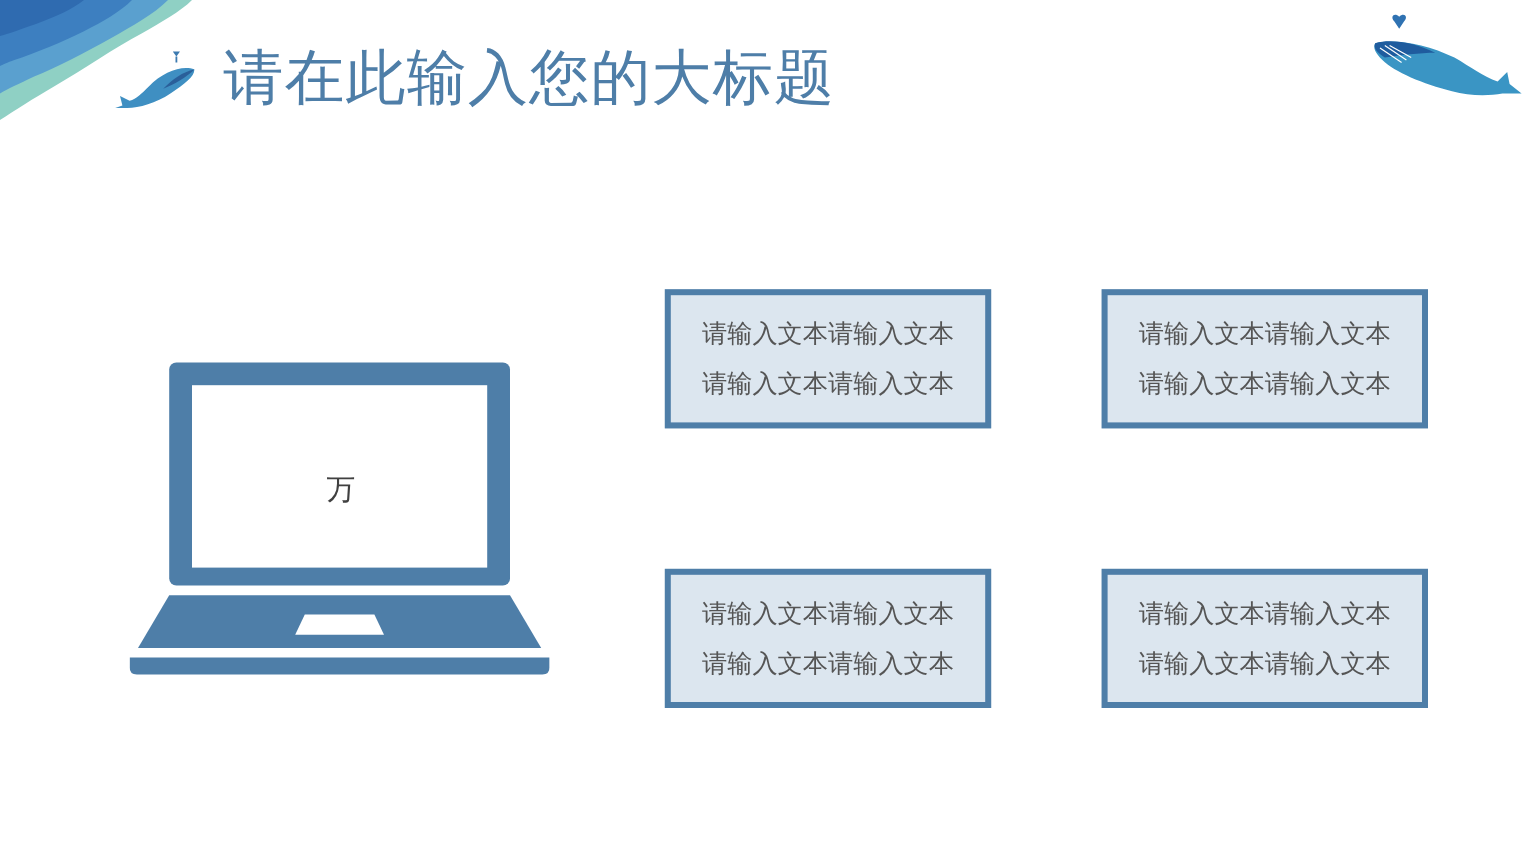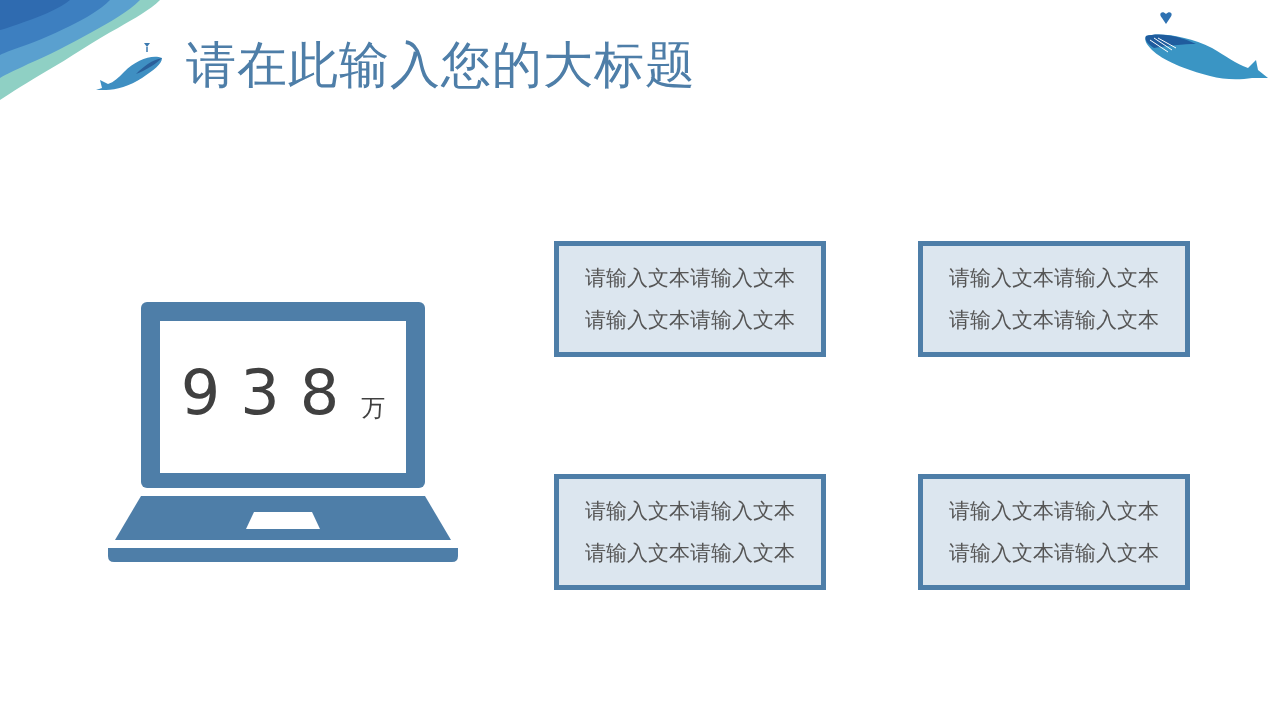--- a/index.html
+++ b/index.html
@@ -74,21 +74,20 @@
   <rect x="33" y="2" width="284" height="186" rx="6" fill="#4e7ea8"></rect>
   <rect x="52" y="21" width="246" height="152" fill="#ffffff"></rect>
 
   <path d="M33 196 H317 L343 240 H7 Z" fill="#4e7ea8"></path>
   <path d="M146 212 H204 L212 229 H138 Z" fill="#ffffff"></path>
 
   <path d="M0 248 H350 V256 Q350 262 344 262 H6 Q0 262 0 256 Z" fill="#4e7ea8"></path>
 </svg>
 
 <div class="abs screen-text">
-  <span class="num">938</span>
   <span class="unit">万</span>
 </div>
 
 <div class="abs box b1">
   <div class="line">请输入文本请输入文本</div>
   <div class="line">请输入文本请输入文本</div>
 </div>
 <div class="abs box b2">
   <div class="line">请输入文本请输入文本</div>
   <div class="line">请输入文本请输入文本</div>

